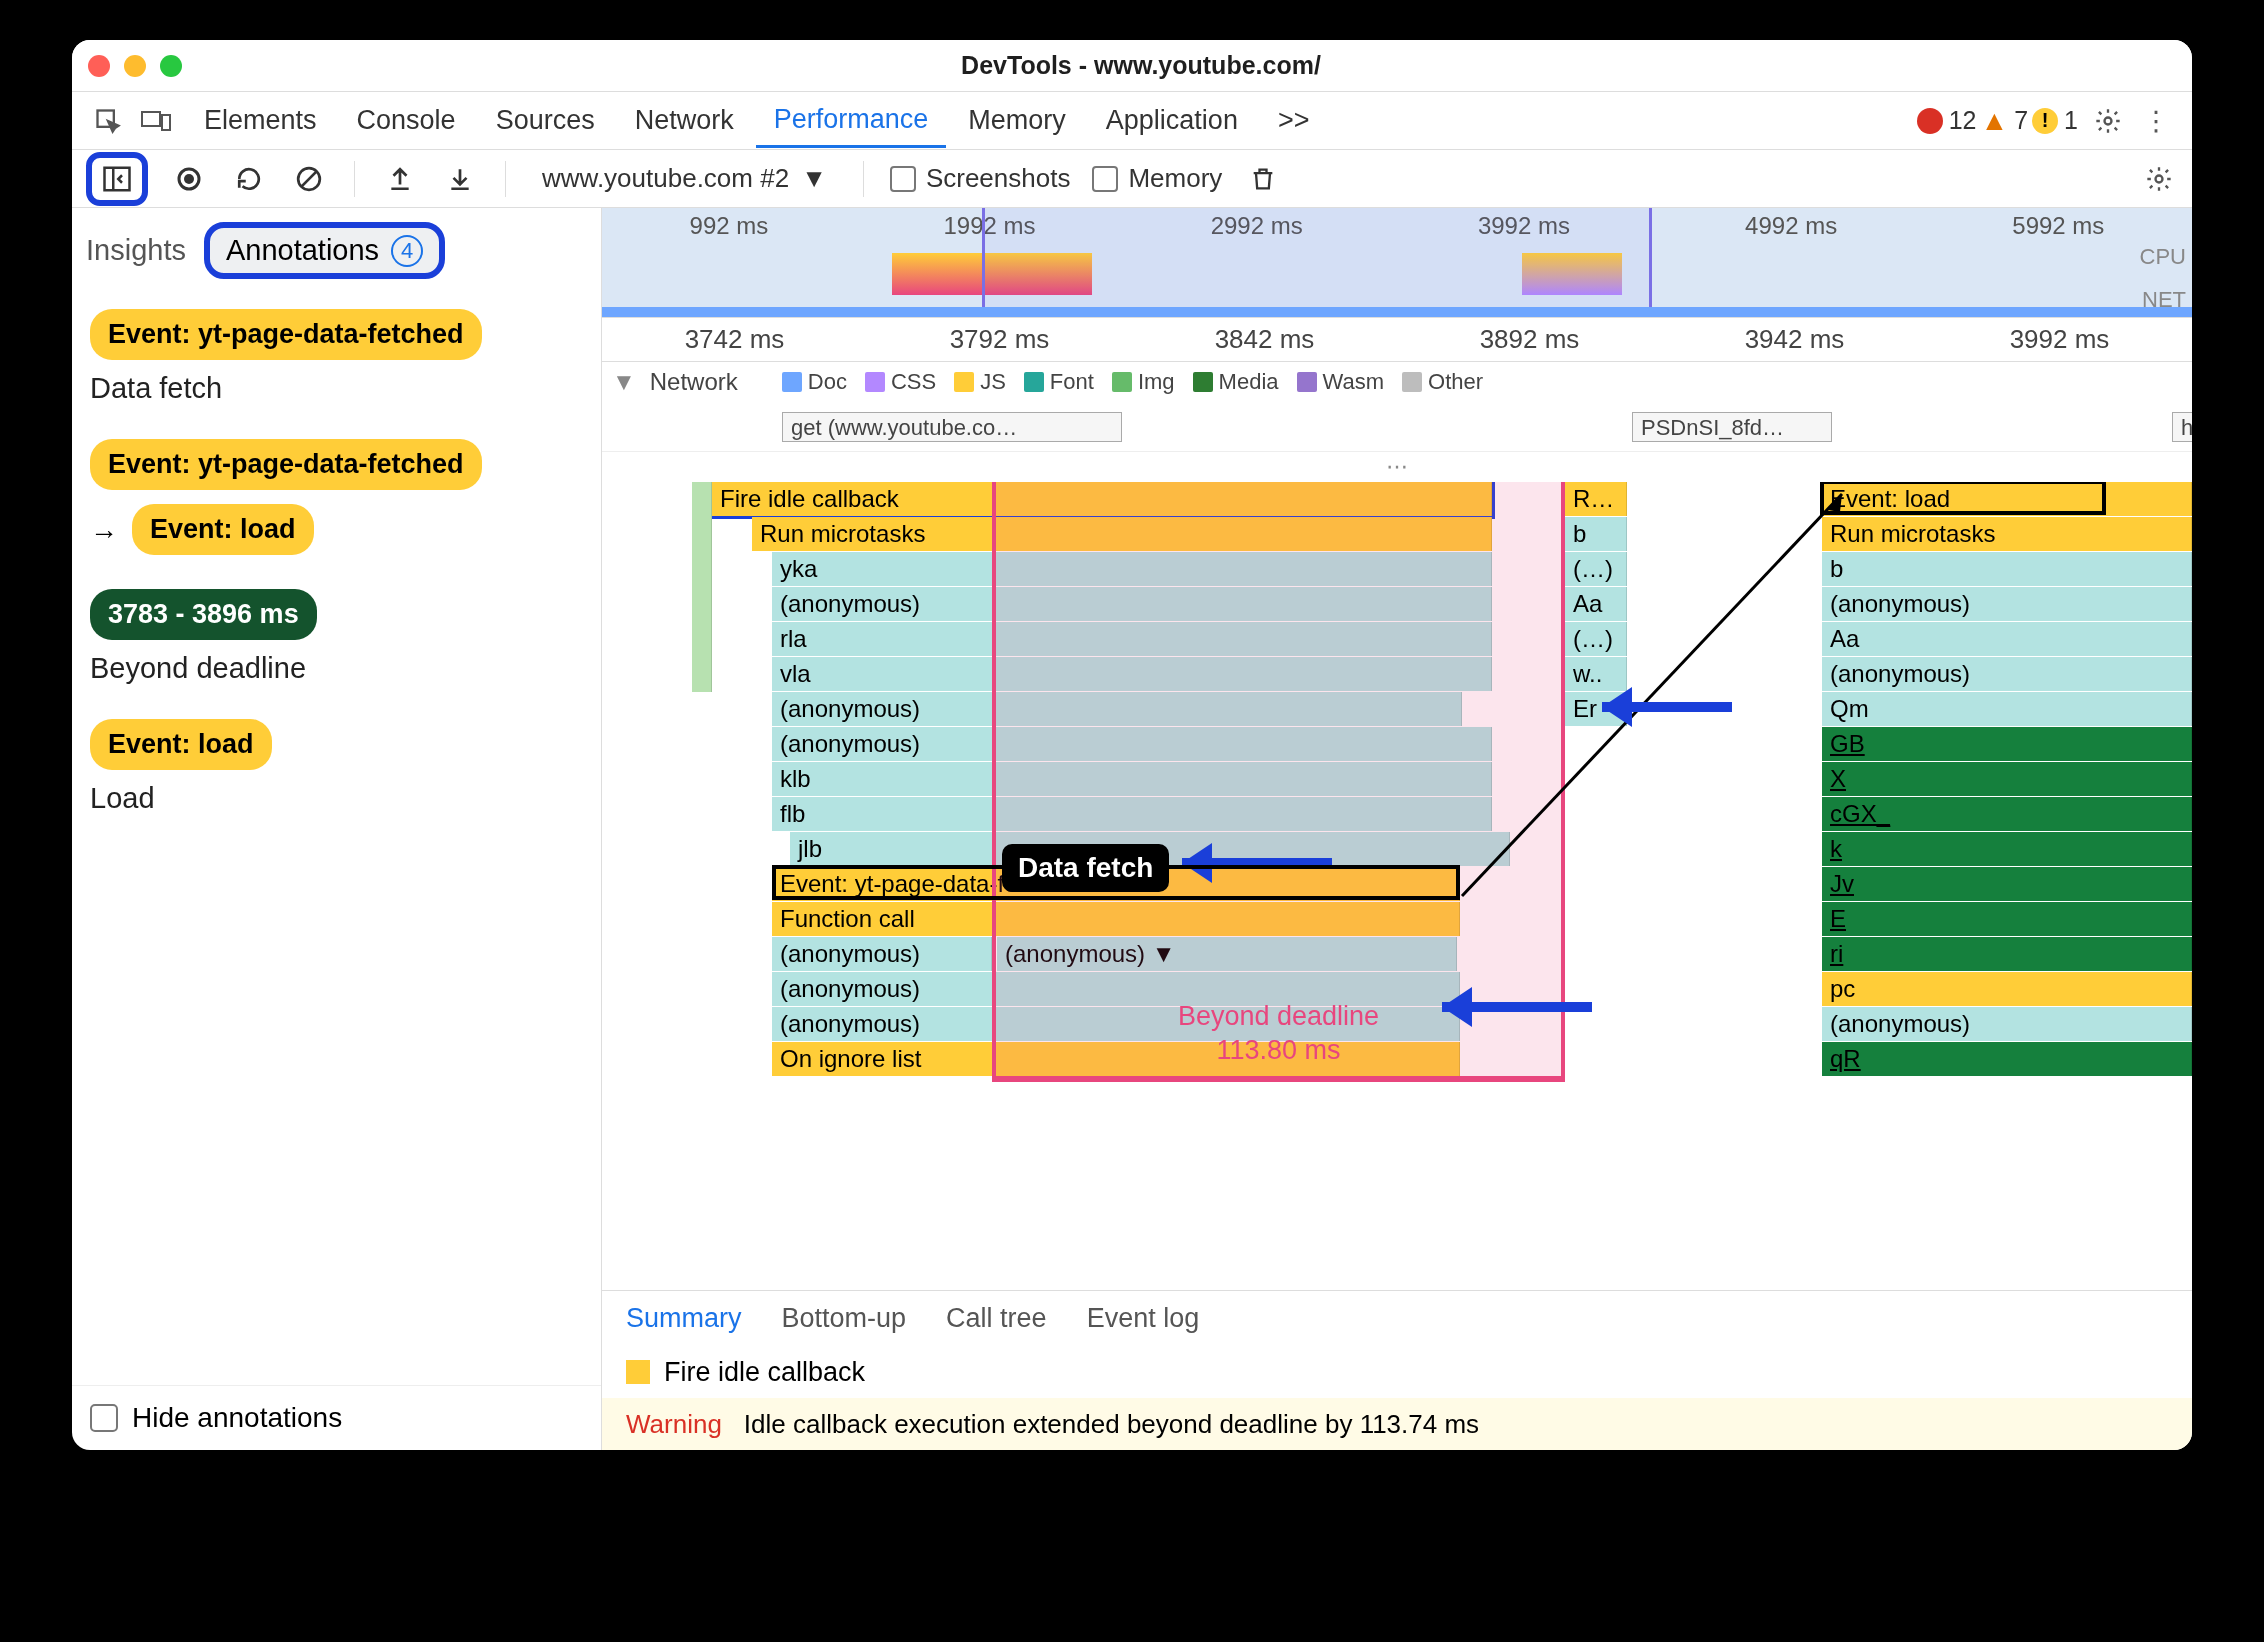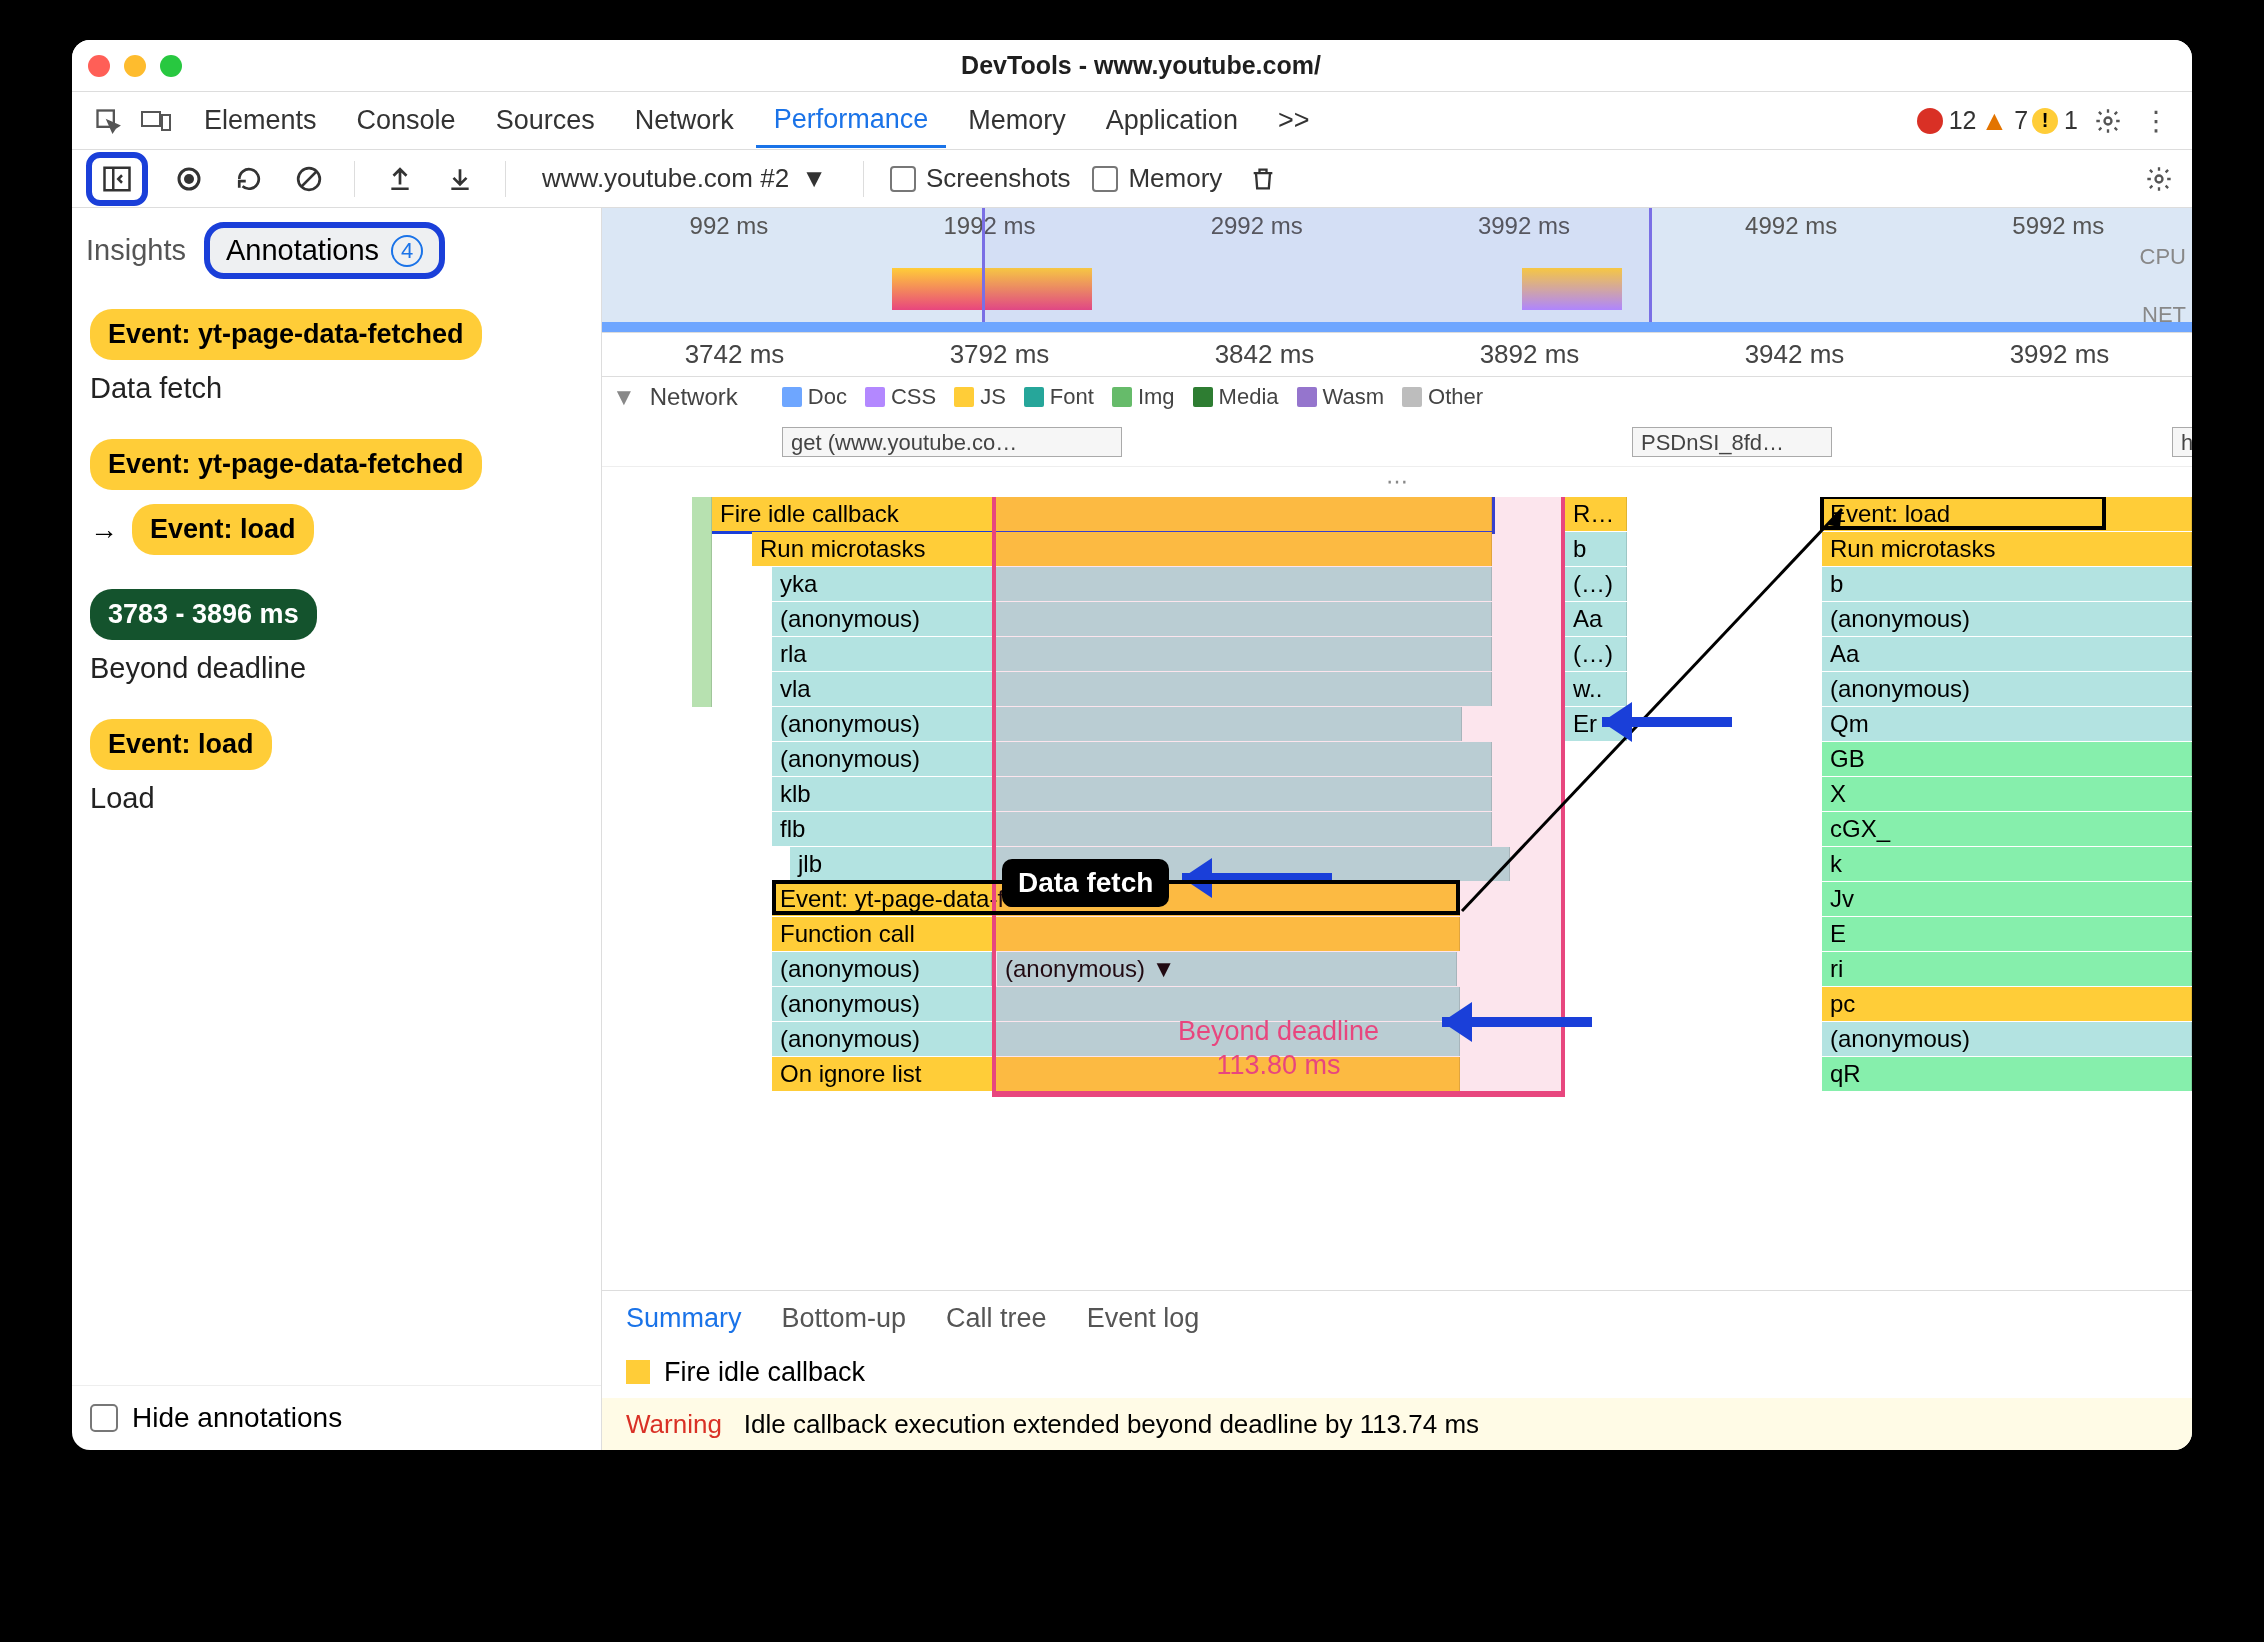--- a/index.html
+++ b/index.html
@@ -37,40 +37,40 @@
 
 .ann-list { flex:1; overflow:auto; padding:22px 18px; display:flex; flex-direction:column; gap:34px; }
 .pill { display:inline-block; padding:10px 18px; border-radius:22px; font-size:27px; font-weight:600; }
 .pill.gold { background:#ffcd38; color:#000; }
 .pill.pink { background:#14532d; color:#fff; }
 .ann-label { font-size:29px; color:#222; }
 .arrow-row { display:flex; align-items:center; gap:14px; }
 .side-bottom { padding:16px 18px; border-top:1px solid #eee; display:flex; align-items:center; gap:14px; font-size:28px; }
 
 .main { flex:1; display:flex; flex-direction:column; position:relative; }
-.overview { height:125px; border-bottom:1px solid #ddd; position:relative; background:#dbe7f5; }
+.overview { height:110px; border-bottom:1px solid #ddd; position:relative; background:#dbe7f5; }
 .overview .ticks { position:absolute; top:4px; left:0; right:0; display:flex; justify-content:space-around; font-size:24px; color:#555; }
 .overview .selection { position:absolute; left:380px; width:670px; top:0; bottom:0; border-left:3px solid #7a6fe5; border-right:3px solid #7a6fe5; background:rgba(110,110,255,.06); }
 .overview .cpu-lbl { position:absolute; right:6px; top:36px; font-size:22px; color:#888; }
 .overview .net-lbl { position:absolute; right:6px; bottom:4px; font-size:22px; color:#888; }
 .mini-flame { position:absolute; bottom:22px; height:42px; }
 
 .ruler { height:44px; border-bottom:1px solid #ddd; display:flex; align-items:center; font-size:26px; color:#444; }
 .ruler span { flex:1; text-align:center; }
 
 .network-row { height:90px; border-bottom:1px solid #eee; padding:6px 10px; font-size:24px; color:#444; position:relative; }
 .network-row .hdr { display:flex; align-items:center; gap:14px; }
 .legend { display:flex; gap:18px; font-size:22px; margin-left:30px; align-items:center;}
 .legend .li { display:flex; align-items:center; gap:6px; }
 .sw { width:20px; height:20px; border-radius:2px; }
 .bar { position:absolute; top:50px; height:30px; border:1px solid #aaa; background:#f6f6f6; font-size:22px; padding:2px 8px; overflow:hidden; white-space:nowrap;}
 
 .flame { flex:1; position:relative; overflow:hidden; background:#fff; }
 .frow { position:absolute; height:34px; font-size:24px; color:#000; white-space:nowrap; overflow:hidden; padding:3px 8px; border-right:1px solid rgba(0,0,0,.12); }
-.c-teal{background:#b3e3e1;} .c-gold{background:#ffcd38;} .c-wheat{background:#86efac;} .c-green{background:#b7e1b0;}
+.c-teal{background:#b3e3e1;} .c-gold{background:#ffcd38;} .c-wheat{background:#15803d;text-decoration:underline;} .c-green{background:#b7e1b0;}
 
 .annot-black { position:absolute; background:#000; color:#fff; font-size:28px; font-weight:600; padding:8px 16px; border-radius:10px; z-index:20; }
 .annot-box-border { position:absolute; border:4px solid #000; z-index:19; }
 .range-pink { position:absolute; border-left:4px solid #e8467e; border-right:4px solid #e8467e; border-bottom:6px solid #e8467e; background:rgba(232,70,126,.14); z-index:5;}
 .range-pink .txt { position:absolute; left:50%; transform:translateX(-50%); color:#e8467e; font-size:27px; text-align:center; }
 
 .detail-tabs { height:56px; border-top:1px solid #ddd; display:flex; align-items:center; gap:40px; padding:0 24px; font-size:27px; }
 .detail-tabs .dt { color:#555; } .detail-tabs .dt.active { color:#1a73e8; }
 .summary-row { height:52px; display:flex; align-items:center; gap:14px; padding:0 24px; font-size:27px; }
 .warn-row { height:52px; display:flex; align-items:center; gap:22px; padding:0 24px; font-size:26px; background:#fffbe6; }

